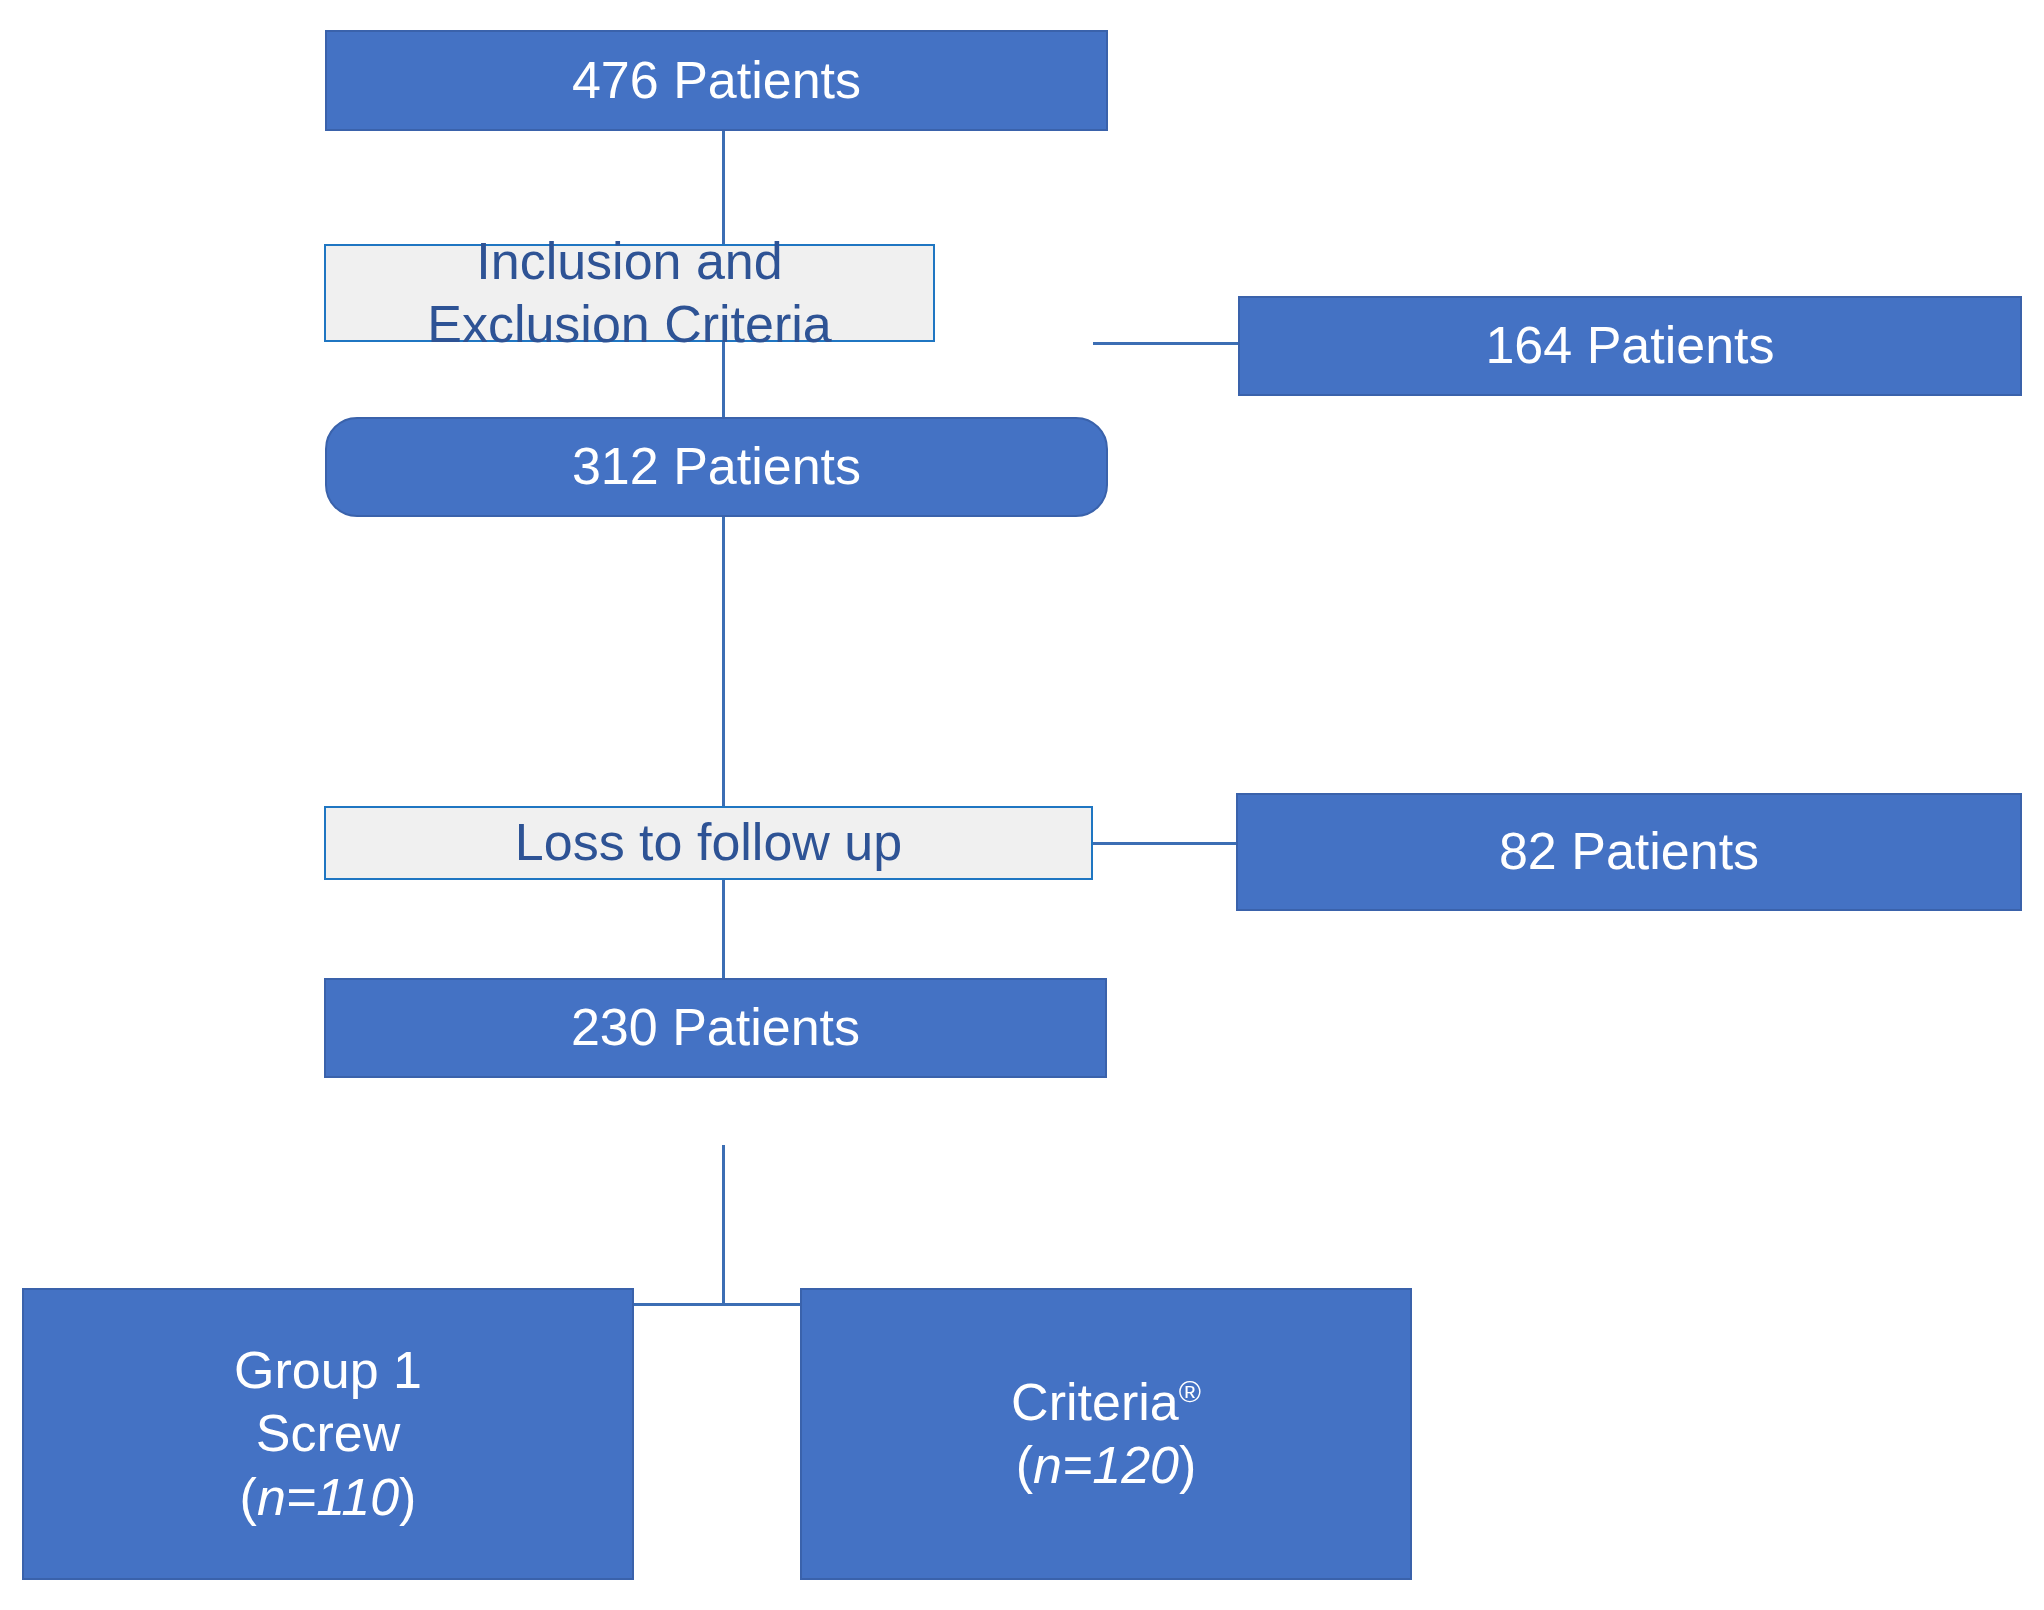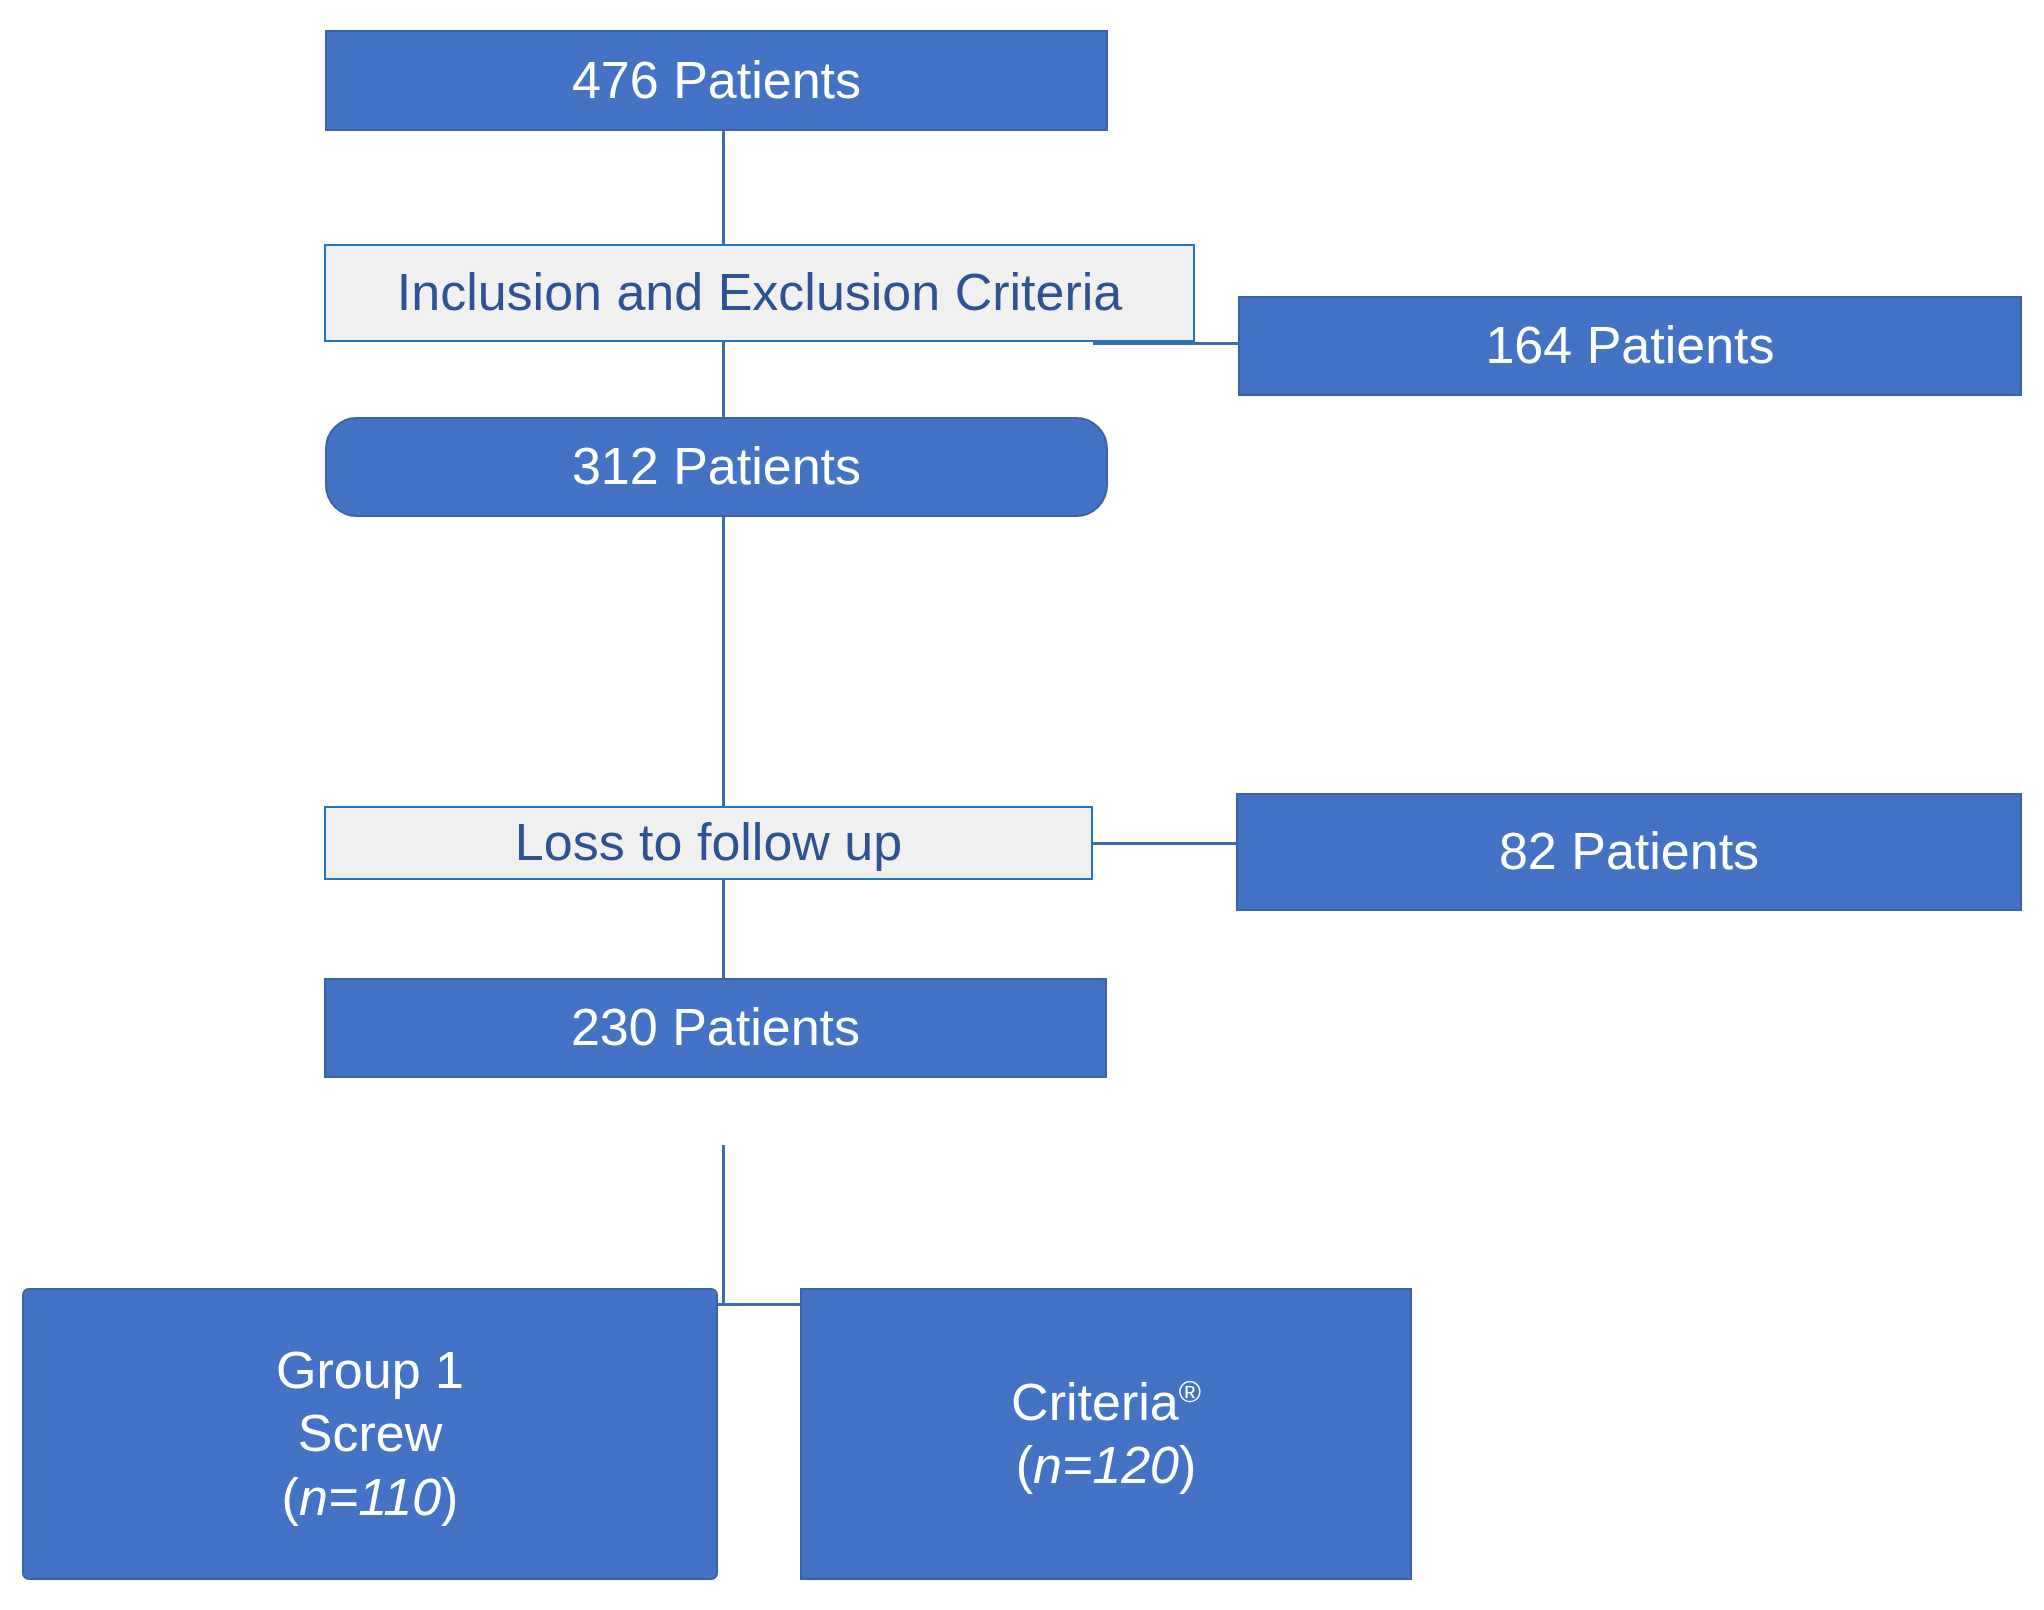--- a/index.html
+++ b/index.html
@@ -103,21 +103,21 @@
 
   <div class="conn v" style="left:722px; top:1145px; height:160px;"></div>
   <div class="conn h" style="left:327px; top:1303px; width:784px;"></div>
   <div class="conn v" style="left:327px; top:1303px; height:215px;"></div>
   <div class="conn v" style="left:1108px; top:1303px; height:215px;"></div>
 
   <div class="node filled" style="left:325px; top:30px; width:783px; height:101px;">
     <span class="label">476 Patients</span>
   </div>
 
-  <div class="node light" style="left:324px; top:244px; width:871px; height:98px; padding:4px 28px;">
+  <div class="node light" style="left:324px; top:244px; width:611px; height:98px; padding:4px 28px;">
     <span class="label">Inclusion and Exclusion Criteria</span>
   </div>
 
   <div class="node filled" style="left:1238px; top:296px; width:784px; height:100px;">
     <span class="label">164 Patients</span>
   </div>
 
   <div class="node filled" style="left:325px; top:417px; width:783px; height:100px;border-radius:32px;">
     <span class="label">312 Patients</span>
   </div>
@@ -127,21 +127,21 @@
   </div>
 
   <div class="node filled" style="left:1236px; top:793px; width:786px; height:118px;">
     <span class="label">82 Patients</span>
   </div>
 
   <div class="node filled" style="left:324px; top:978px; width:783px; height:100px;">
     <span class="label">230 Patients</span>
   </div>
 
-  <div class="node filled group" style="left:22px; top:1288px; width:696px; height:292px;border-radius:7px;">
+  <div class="node filled group" style="left:22px; top:1288px; width:612px; height:292px;">
     <span class="line">Group 1</span>
     <span class="line">Screw</span>
     <span class="line nval"><span class="paren">(</span><span>n=110</span><span class="paren">)</span></span>
   </div>
 
   <div class="node filled group" style="left:800px; top:1288px; width:612px; height:292px;">
     <span class="line"><span>Criteria</span><span class="reg">®</span></span>
     <span class="line nval"><span class="paren">(</span><span>n=120</span><span class="paren">)</span></span>
   </div>
 

